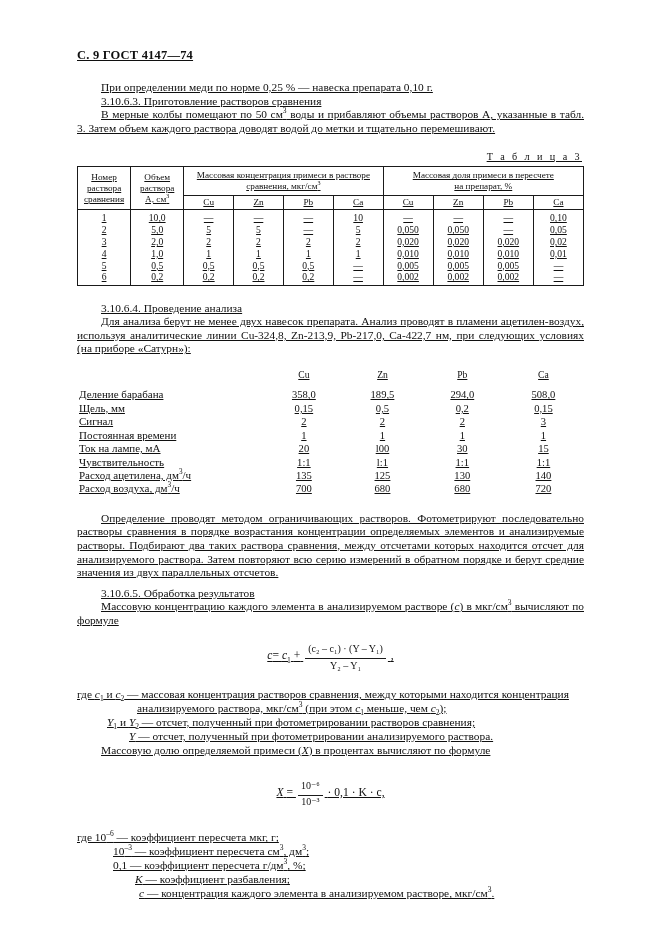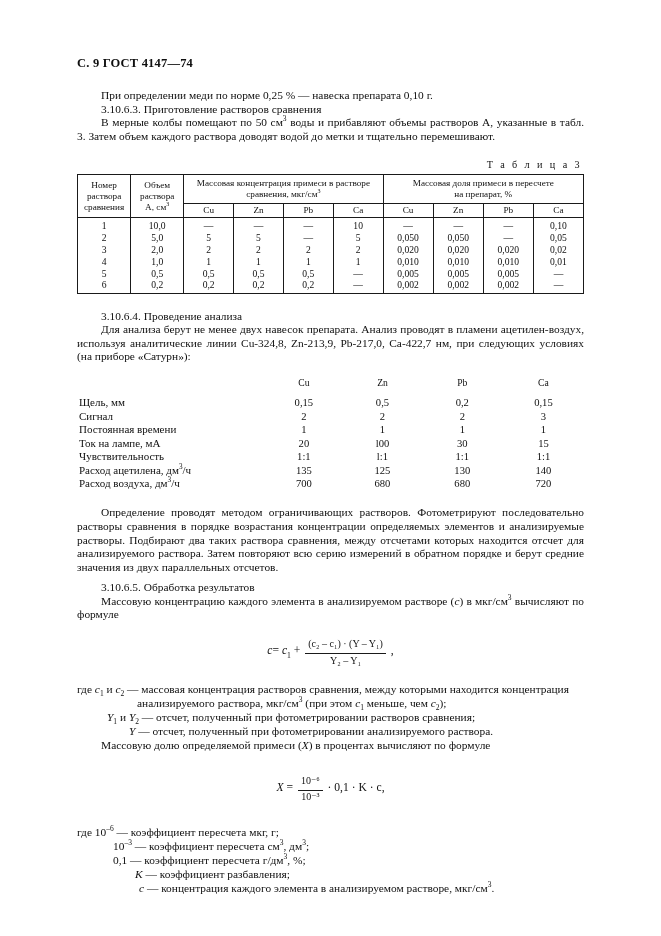--- a/index.html
+++ b/index.html
@@ -13,22 +13,23 @@
     height: 936px;
     background: #ffffff;
     font-family: "Liberation Serif", "DejaVu Serif", serif;
     color: #101010;
     box-sizing: border-box;
     overflow: hidden;
   }
   .content {
     position: absolute;
     left: 77px;
-    top: 56px;
+    top: 48px;
     width: 507px;
+    text-decoration: underline;
   }
 
   
   .page-header {
     font-weight: bold;
     font-size: 12.5px;
     letter-spacing: 0.2px;
     margin: 0 0 18px 0;
     white-space: nowrap;
   }
@@ -333,20 +334,27 @@
         <tr>
           <th></th>
           <th class="el">Cu</th>
           <th class="el">Zn</th>
           <th class="el">Pb</th>
           <th class="el">Ca</th>
         </tr>
       </thead>
       <tbody>
         <tr>
+          <td class="lbl">Деление барабана</td>
+          <td class="val">358,0</td>
+          <td class="val">189,5</td>
+          <td class="val">294,0</td>
+          <td class="val">508,0</td>
+        </tr>
+        <tr>
           <td class="lbl">Щель, мм</td>
           <td class="val">0,15</td>
           <td class="val">0,5</td>
           <td class="val">0,2</td>
           <td class="val">0,15</td>
         </tr>
         <tr>
           <td class="lbl">Сигнал</td>
           <td class="val">2</td>
           <td class="val">2</td>

